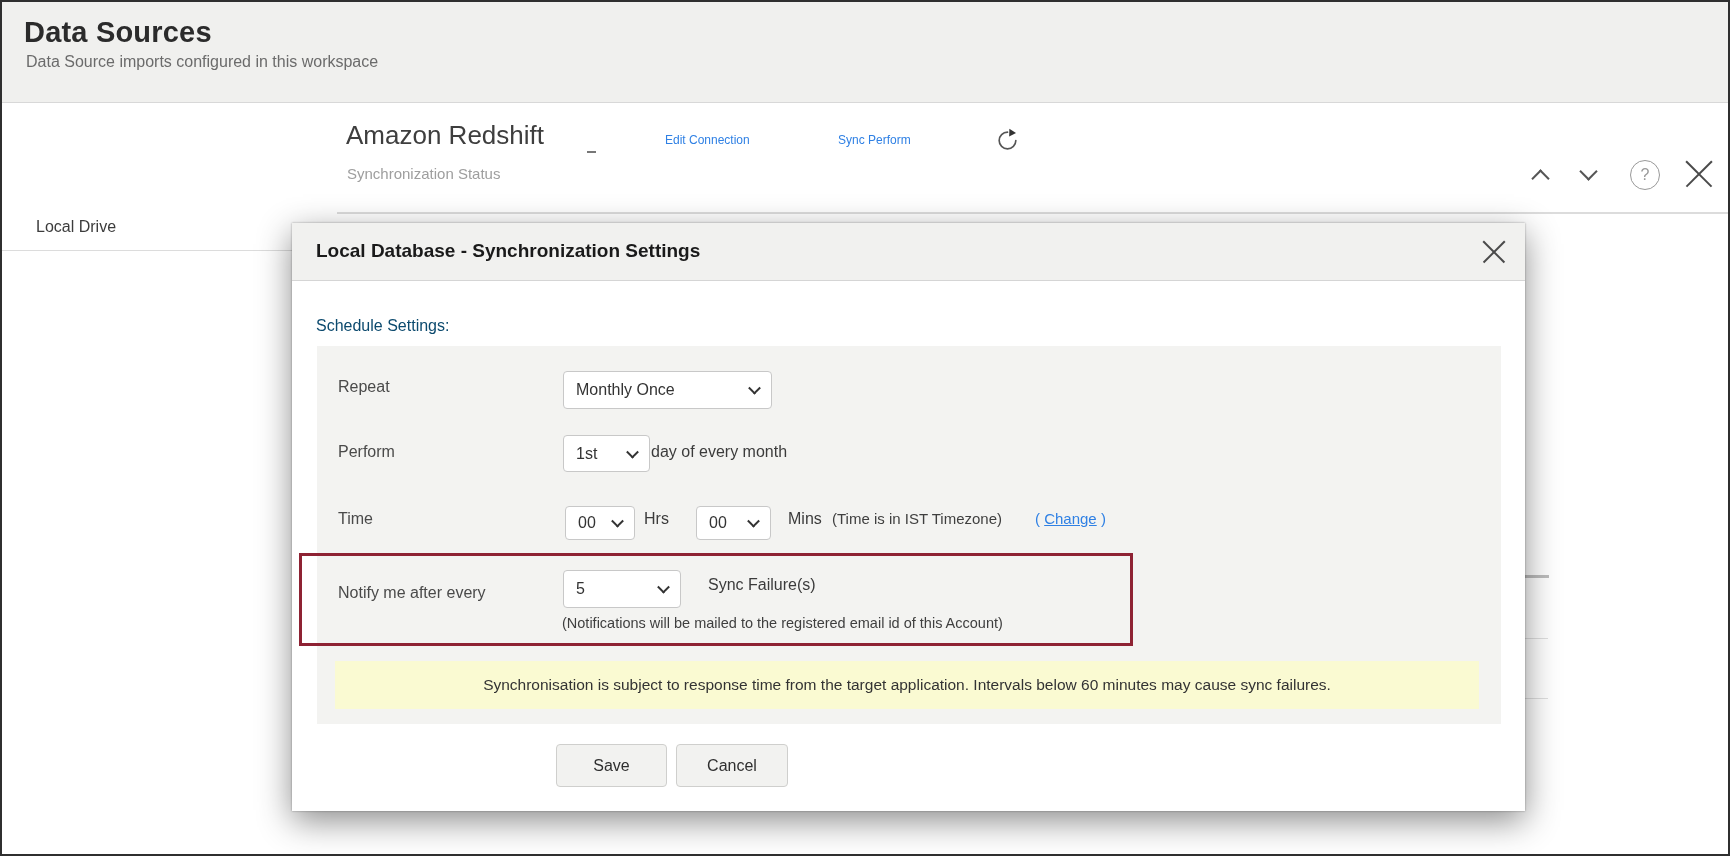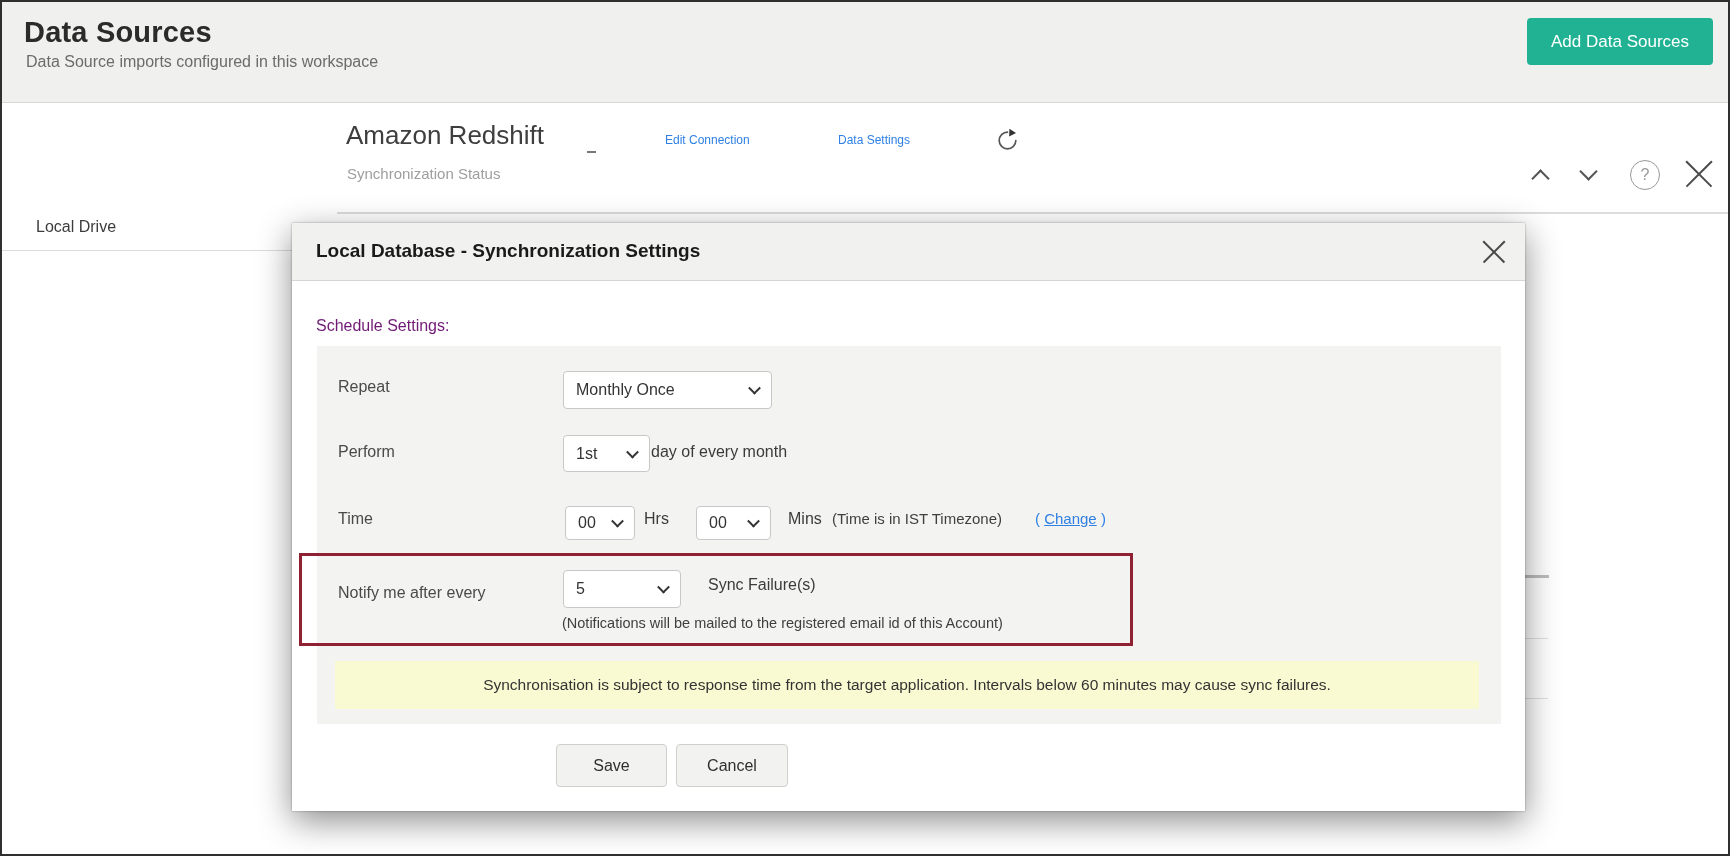--- a/index.html
+++ b/index.html
@@ -52,21 +52,21 @@
   .bg-line{position:absolute;background:#e0e0e0;}
 
   
   .modal{position:absolute;left:290px;top:221px;width:1233px;height:588px;background:#fff;box-shadow:0 0 2px rgba(0,0,0,.35),0 10px 32px rgba(0,0,0,.45);z-index:10;}
   .modal-header{position:absolute;left:0;top:0;width:100%;height:58px;background:#f1f1ef;border-bottom:1px solid #d5d5d5;}
   .modal-title{position:absolute;left:24px;top:17px;font-size:19px;font-weight:bold;color:#1a1a1a;}
   .modal-close{position:absolute;right:18px;top:16px;width:26px;height:26px;}
   .modal-close::before,.modal-close::after{width:30px;height:1.5px;margin-left:-15px;margin-top:-1px;}
   .modal-close::before{transform:rotate(45deg);}
   .modal-close::after{transform:rotate(-45deg);}
-  .section-label{position:absolute;left:24px;top:94px;font-size:16px;color:#701a75;}
+  .section-label{position:absolute;left:24px;top:94px;font-size:16px;color:#0c4a6e;}
   .form-panel{position:absolute;left:25px;top:123px;width:1184px;height:378px;background:#f3f3f1;}
 
   .frm-label{position:absolute;font-size:16px;color:#4a4a4a;}
   .frm-text{position:absolute;font-size:16px;color:#3b3b3b;}
   .sel{position:absolute;background:#fff;border:1px solid #c8c8c8;border-radius:4px;font-size:16px;color:#333;cursor:pointer;}
   .sel .sel-val{position:absolute;left:12px;top:50%;transform:translateY(-50%);white-space:nowrap;}
   .sel .sel-chev{position:absolute;right:12px;top:50%;width:9px;height:9px;border-right:2px solid #333;border-bottom:2px solid #333;transform:translateY(-70%) rotate(45deg);}
 
   .tz-note{position:absolute;left:515px;top:164px;font-size:15px;color:#3f3f3f;}
   .change-link{position:absolute;left:718px;top:164px;font-size:15px;color:var(--link-blue);cursor:pointer;white-space:nowrap;}
@@ -83,34 +83,33 @@
   .btn-cancel{left:384px;width:112px;}
 </style>
 </head>
 <body>
 
 <div class="screen">
 
   <div class="top-header">
     <div class="page-title">Data Sources</div>
     <div class="page-subtitle">Data Source imports configured in this workspace</div>
-    <button class="add-btn">Add Data Sources</button>
   </div>
 
   <div class="sidebar">
     <div class="side-item-plain">
       <div class="side-item-title">Local Drive</div>
     </div>
     <div class="side-divider"></div>
   </div>
 
   <div class="main-heading">Amazon Redshift</div>
   <div class="text-cursor"></div>
   <a class="hlink link-edit">Edit Connection</a>
-  <a class="hlink link-sync">Data Settings</a>
+  <a class="hlink link-sync">Sync Perform</a>
   <span class="refresh-icon">
     <svg width="25" height="25" viewBox="0 0 24 24">
       <path d="M12 4 a 8 8 0 1 0 8 8" fill="none" stroke="#555" stroke-width="1.6" stroke-linecap="round"></path>
       <polygon points="13.8,0.8 20.2,4.8 13.6,8.2" fill="#333"></polygon>
     </svg>
   </span>
   <div class="status-label">Synchronization Status</div>
 
   <span class="chev-up-wrap"><span class="chev"></span></span>
   <span class="chev-down-wrap"><span class="chev"></span></span>

